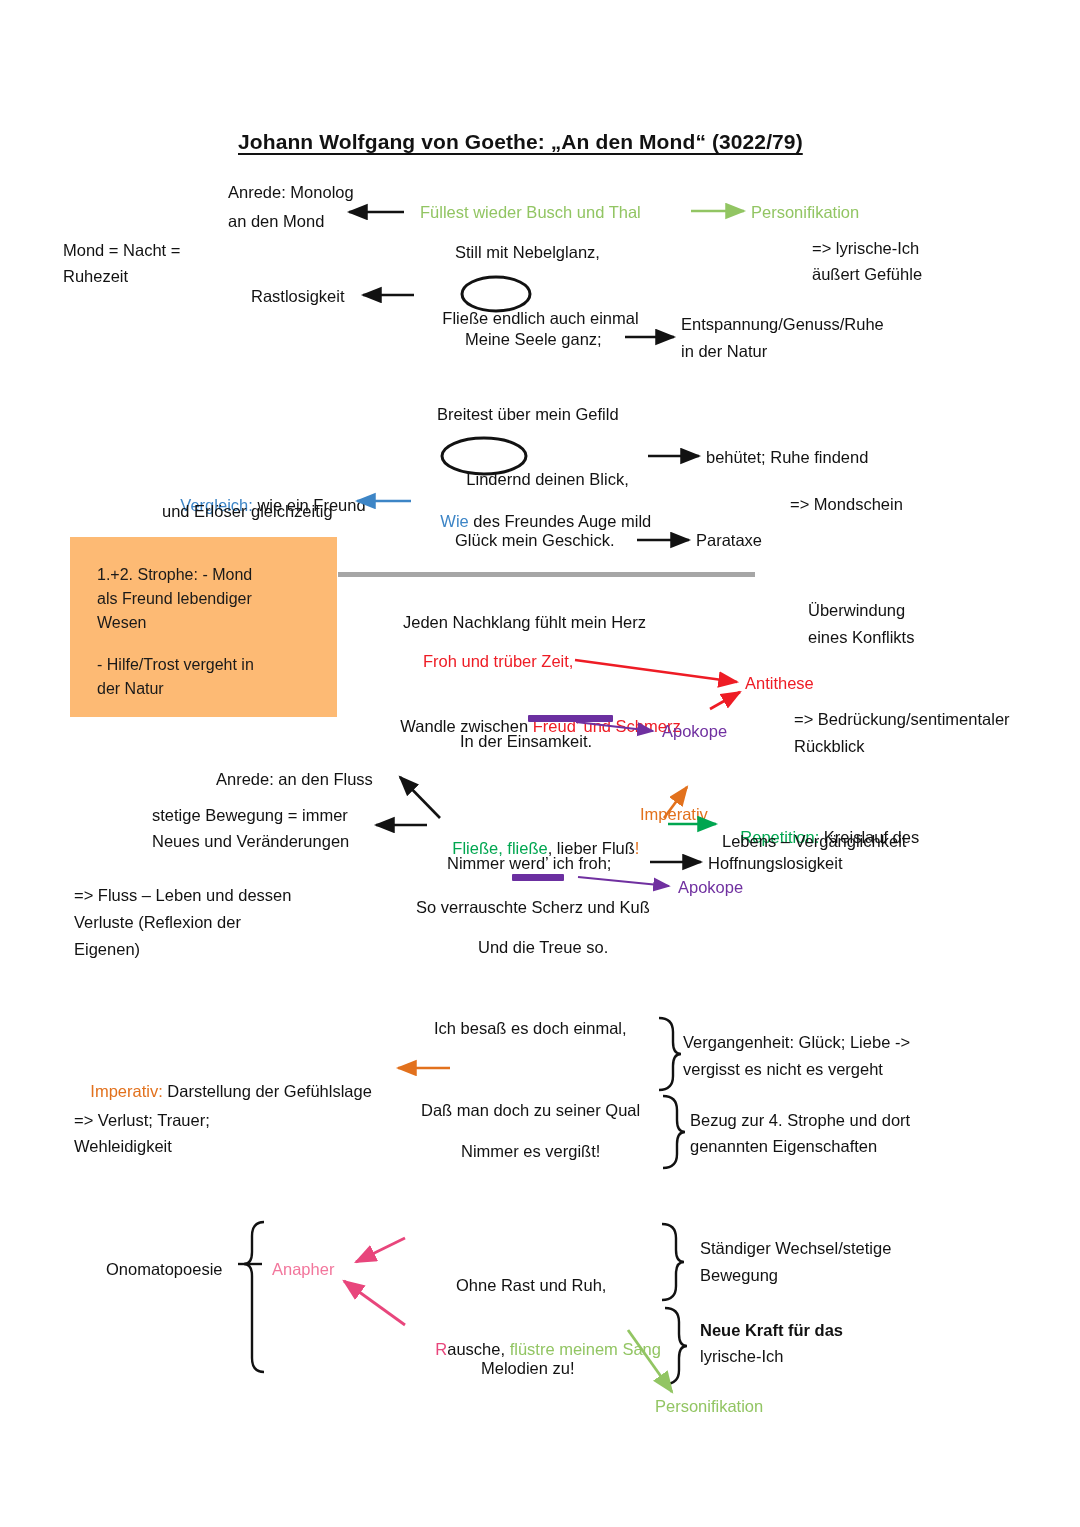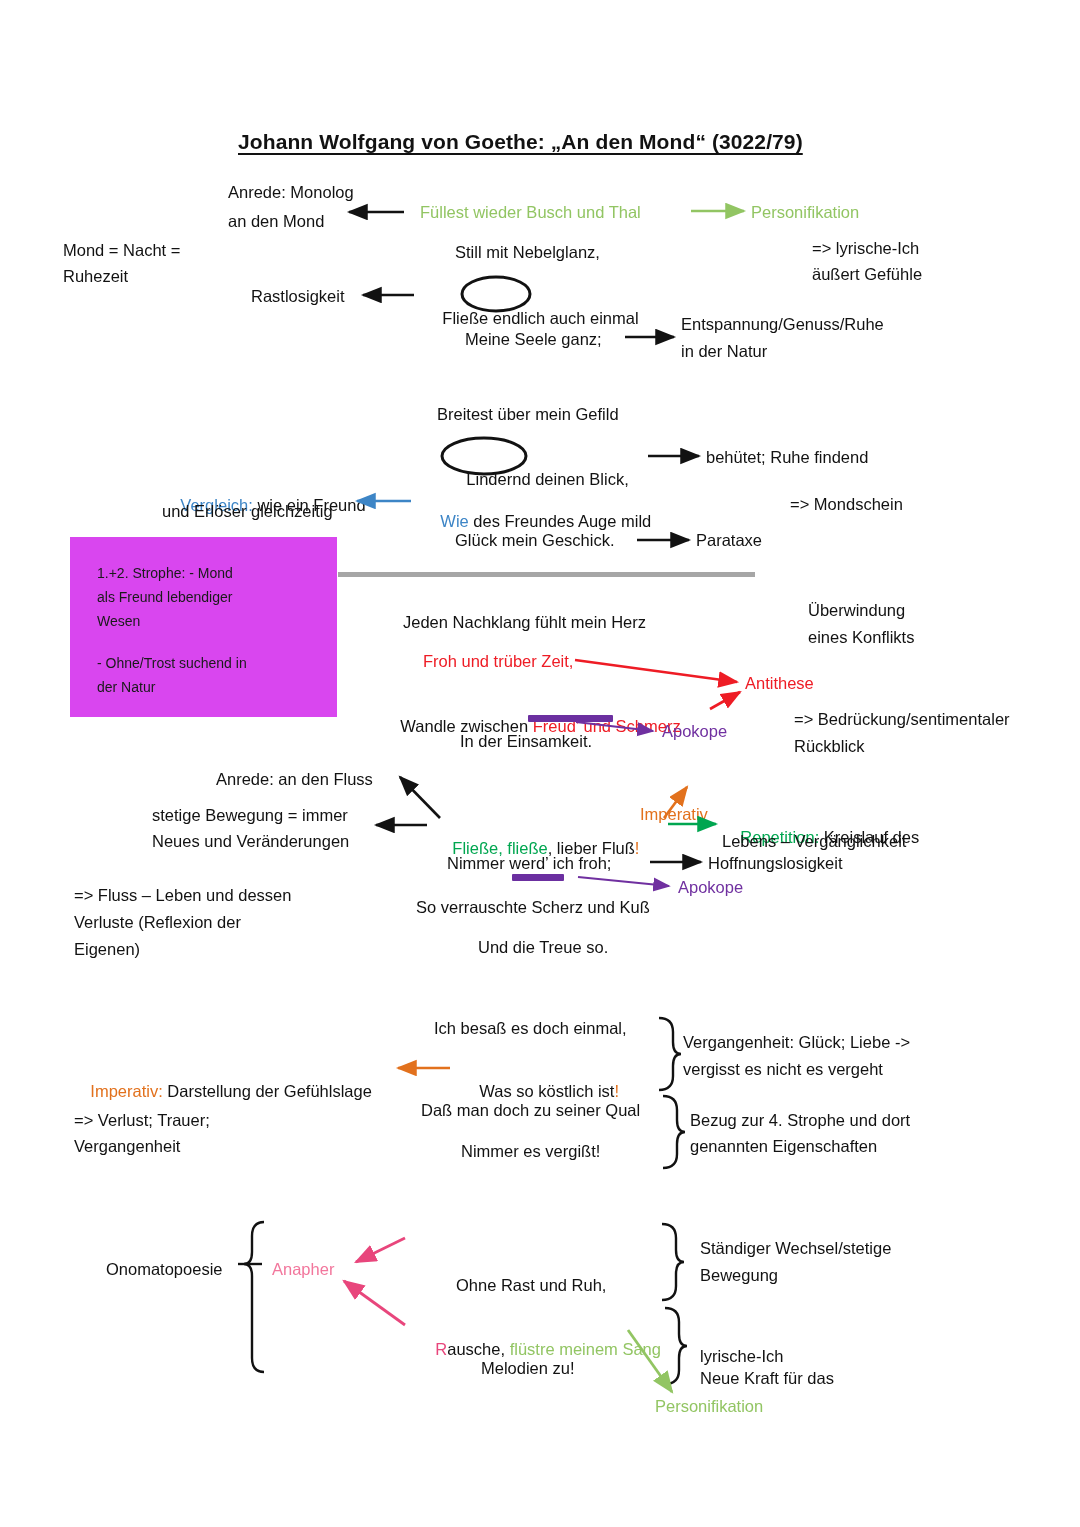--- a/index.html
+++ b/index.html
@@ -10,22 +10,22 @@
   }
   .pg{position:absolute;inset:0;}
   .t{position:absolute;white-space:pre;line-height:1.32;font-size:16.5px;}
   .title{
     position:absolute;font-weight:bold;font-size:21px;
     text-decoration:underline;text-underline-offset:4px;
     letter-spacing:.1px;white-space:nowrap;
   }
   svg.ink{position:absolute;left:0;top:0;width:1080px;height:1527px;overflow:visible;pointer-events:none;}
   .graybox{
-    position:absolute;background:#d946ef;color:#1a1a1a;
-    font-size:14px;line-height:1.45;
+    position:absolute;background:#fdba74;color:#1a1a1a;
+    font-size:16px;line-height:1.45;
   }
   .graybox .ln{position:absolute;white-space:pre;}
   .hr{position:absolute;background:#a6a6a6;}
   .ul-purple{position:absolute;background:#6b2fa0;height:7px;border-radius:1px;}
   .green{color:#92c563;}
   .greenstrong{color:#00a650;}
   .blue{color:#3d85c6;}
   .red{color:#ee1c25;}
   .purple{color:#7030a0;}
   .orange{color:#e2711d;}
@@ -80,21 +80,21 @@
   </div>
   <div class="t" style="left:790px;top:494px;">=&gt; Mondschein</div>
 
   <div class="t" style="left:455px;top:530px;">Glück mein Geschick.</div>
   <div class="t" style="left:696px;top:530px;">Parataxe</div>
 
   <div class="graybox" style="left:70px;top:537px;width:267px;height:180px;">
     <div class="ln" style="left:27px;top:26px;">1.+2. Strophe: - Mond</div>
     <div class="ln" style="left:27px;top:50px;">als Freund lebendiger</div>
     <div class="ln" style="left:27px;top:74px;">Wesen</div>
-    <div class="ln" style="left:27px;top:116px;">- Ohne/Trost suchend in</div>
+    <div class="ln" style="left:27px;top:116px;">- Hilfe/Trost vergeht in</div>
     <div class="ln" style="left:27px;top:140px;">der Natur</div>
   </div>
   <div class="hr" style="left:338px;top:572px;width:417px;height:5px;"></div>
 
   <div class="t" style="left:403px;top:612px;">Jeden Nachklang fühlt mein Herz</div>
   <div class="t" style="left:808px;top:600px;">Überwindung</div>
   <div class="t" style="left:808px;top:627px;">eines Konflikts</div>
 
   <div class="t red" style="left:423px;top:651px;">Froh und trüber Zeit,</div>
 
@@ -138,50 +138,47 @@
   <div class="t" style="left:74px;top:885px;">=&gt; Fluss – Leben und dessen</div>
   <div class="t" style="left:74px;top:912px;">Verluste (Reflexion der</div>
   <div class="t" style="left:74px;top:939px;">Eigenen)</div>
 
   <div class="t" style="left:434px;top:1018px;">Ich besaß es doch einmal,</div>
 
   <div class="t" style="left:72px;top:1059px;">
     <span class="orange">Imperativ:</span><span> Darstellung der Gefühlslage</span>
   </div>
 
-  <div class="t" style="left:461px;top:1059px;">
-    <span>Was so köstlich ist</span><span class="orange">!</span>
-  </div>
 
   <div class="t" style="left:683px;top:1032px;">Vergangenheit: Glück; Liebe -&gt;</div>
   <div class="t" style="left:683px;top:1059px;">vergisst es nicht es vergeht</div>
 
   <div class="t" style="left:421px;top:1100px;">Daß man doch zu seiner Qual</div>
   <div class="t" style="left:461px;top:1141px;">Nimmer es vergißt!</div>
 
   <div class="t" style="left:74px;top:1110px;">=&gt; Verlust; Trauer;</div>
-  <div class="t" style="left:74px;top:1136px;">Vergangenheit</div>
+  <div class="t" style="left:74px;top:1136px;">Wehleidigkeit</div>
 
   <div class="t" style="left:690px;top:1110px;">Bezug zur 4. Strophe und dort</div>
   <div class="t" style="left:690px;top:1136px;">genannten Eigenschaften</div>
 
   <div class="t" style="left:106px;top:1259px;">Onomatopoesie</div>
   <div class="t pink" style="left:272px;top:1259px;">Anapher</div>
 
   <div class="t" style="left:456px;top:1275px;">Ohne Rast und Ruh,</div>
 
   <div class="t" style="left:417px;top:1317px;">
     <span class="pinkstrong">R</span><span>ausche, </span><span class="green">flüstre meinem Sang</span>
   </div>
   <div class="t" style="left:481px;top:1358px;">Melodien zu!</div>
 
   <div class="t" style="left:700px;top:1238px;">Ständiger Wechsel/stetige</div>
   <div class="t" style="left:700px;top:1265px;">Bewegung</div>
 
-  <div class="t" style="left:700px;top:1368px;">Neue Kraft für das</div>
+  <div class="t" style="left:700px;top:1320px;font-weight:bold;">Neue Kraft für das</div>
   <div class="t" style="left:700px;top:1346px;">lyrische-Ich</div>
 
   <div class="t green" style="left:655px;top:1396px;">Personifikation</div>
 
   <svg class="ink" viewBox="0 0 1080 1527">
     <defs>
       <marker id="ar-blk" markerWidth="9" markerHeight="9" refX="7.2" refY="3.2" orient="auto">
         <path d="M0,0 L8,3.2 L0,6.4 z" fill="#121212"></path>
       </marker>
       <marker id="ar-grn" markerWidth="9" markerHeight="9" refX="7.2" refY="3.2" orient="auto">

